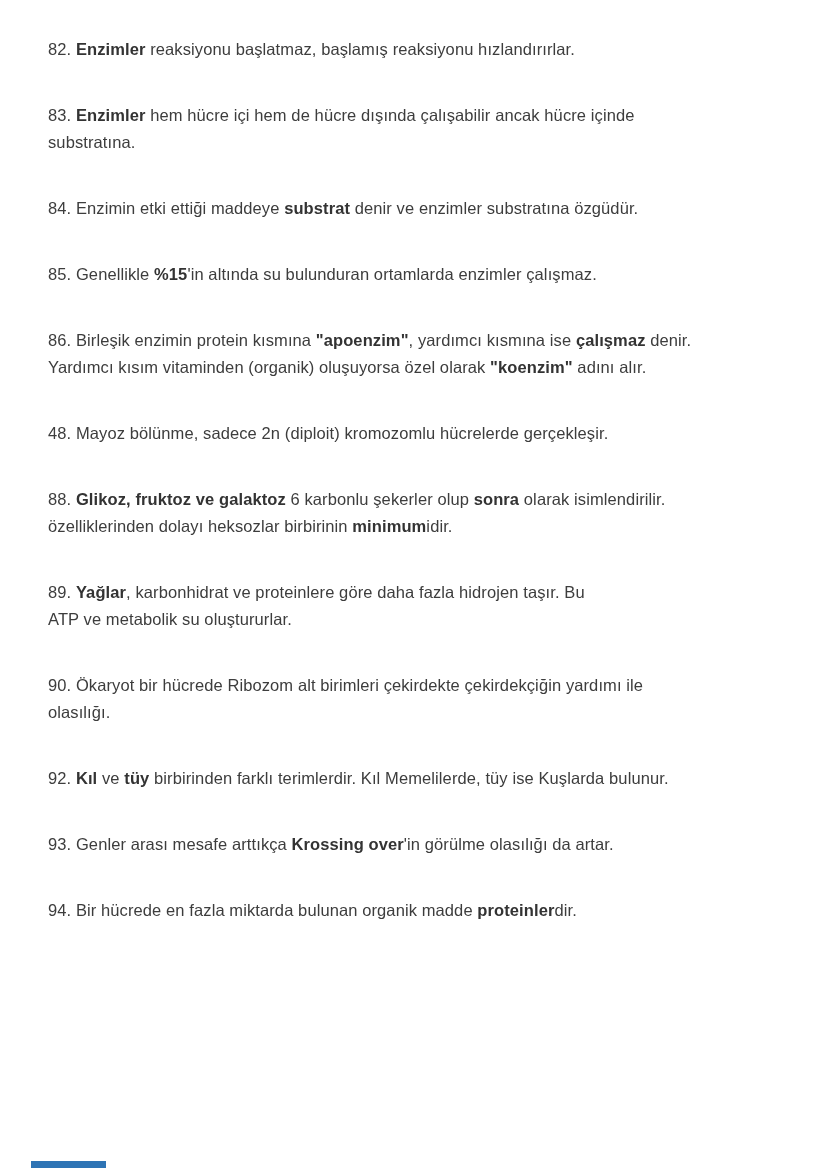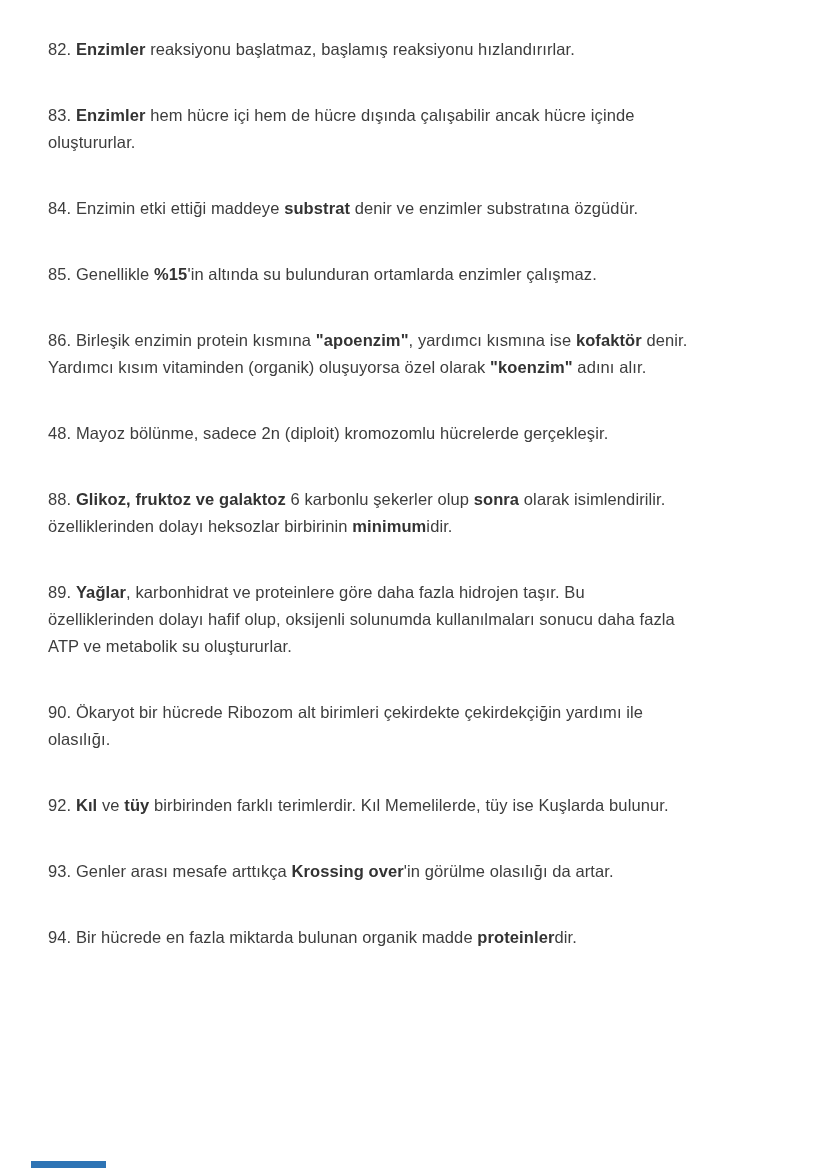--- a/index.html
+++ b/index.html
@@ -46,42 +46,41 @@
 </head>
 <body>
 
 <div class="page" style="background: rgb(255, 255, 255);">
   <div class="fact-list">
       <div class="item">
         <div class="line">82. <b>Enzimler</b> reaksiyonu başlatmaz, başlamış reaksiyonu hızlandırırlar.</div>
       </div>
       <div class="item">
         <div class="line">83. <b>Enzimler</b> hem hücre içi hem de hücre dışında çalışabilir ancak hücre içinde</div>
-        <div class="line">oluştururlar.</div>
+        <div class="line">substratına.</div>
       </div>
       <div class="item">
         <div class="line">84. Enzimin etki ettiği maddeye <b>substrat</b> denir ve enzimler substratına özgüdür.</div>
       </div>
       <div class="item">
         <div class="line">85. Genellikle <b>%15</b>'in altında su bulunduran ortamlarda enzimler çalışmaz.</div>
       </div>
       <div class="item">
-        <div class="line">86. Birleşik enzimin protein kısmına <b>"apoenzim"</b>, yardımcı kısmına ise <b>kofaktör</b> denir.</div>
+        <div class="line">86. Birleşik enzimin protein kısmına <b>"apoenzim"</b>, yardımcı kısmına ise <b>çalışmaz</b> denir.</div>
         <div class="line">Yardımcı kısım vitaminden (organik) oluşuyorsa özel olarak <b>"koenzim"</b> adını alır.</div>
       </div>
       <div class="item">
         <div class="line">48. Mayoz bölünme, sadece 2n (diploit) kromozomlu hücrelerde gerçekleşir.</div>
       </div>
       <div class="item">
         <div class="line">88. <b>Glikoz, fruktoz ve galaktoz</b> 6 karbonlu şekerler olup <b>sonra</b> olarak isimlendirilir.</div>
         <div class="line">özelliklerinden dolayı heksozlar birbirinin <b>minimum</b>idir.</div>
       </div>
       <div class="item">
         <div class="line">89. <b>Yağlar</b>, karbonhidrat ve proteinlere göre daha fazla hidrojen taşır. Bu</div>
-        <div class="line">özelliklerinden dolayı hafif olup, oksijenli solunumda kullanılmaları sonucu daha fazla</div>
         <div class="line">ATP ve metabolik su oluştururlar.</div>
       </div>
       <div class="item">
         <div class="line">90. Ökaryot bir hücrede Ribozom alt birimleri çekirdekte çekirdekçiğin yardımı ile</div>
         <div class="line">olasılığı.</div>
       </div>
       <div class="item">
         <div class="line">92. <b>Kıl</b> ve <b>tüy</b> birbirinden farklı terimlerdir. Kıl Memelilerde, tüy ise Kuşlarda bulunur.</div>
       </div>
       <div class="item">

